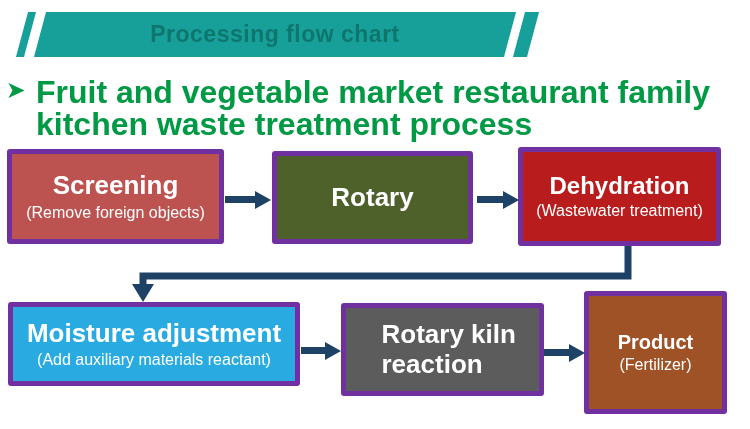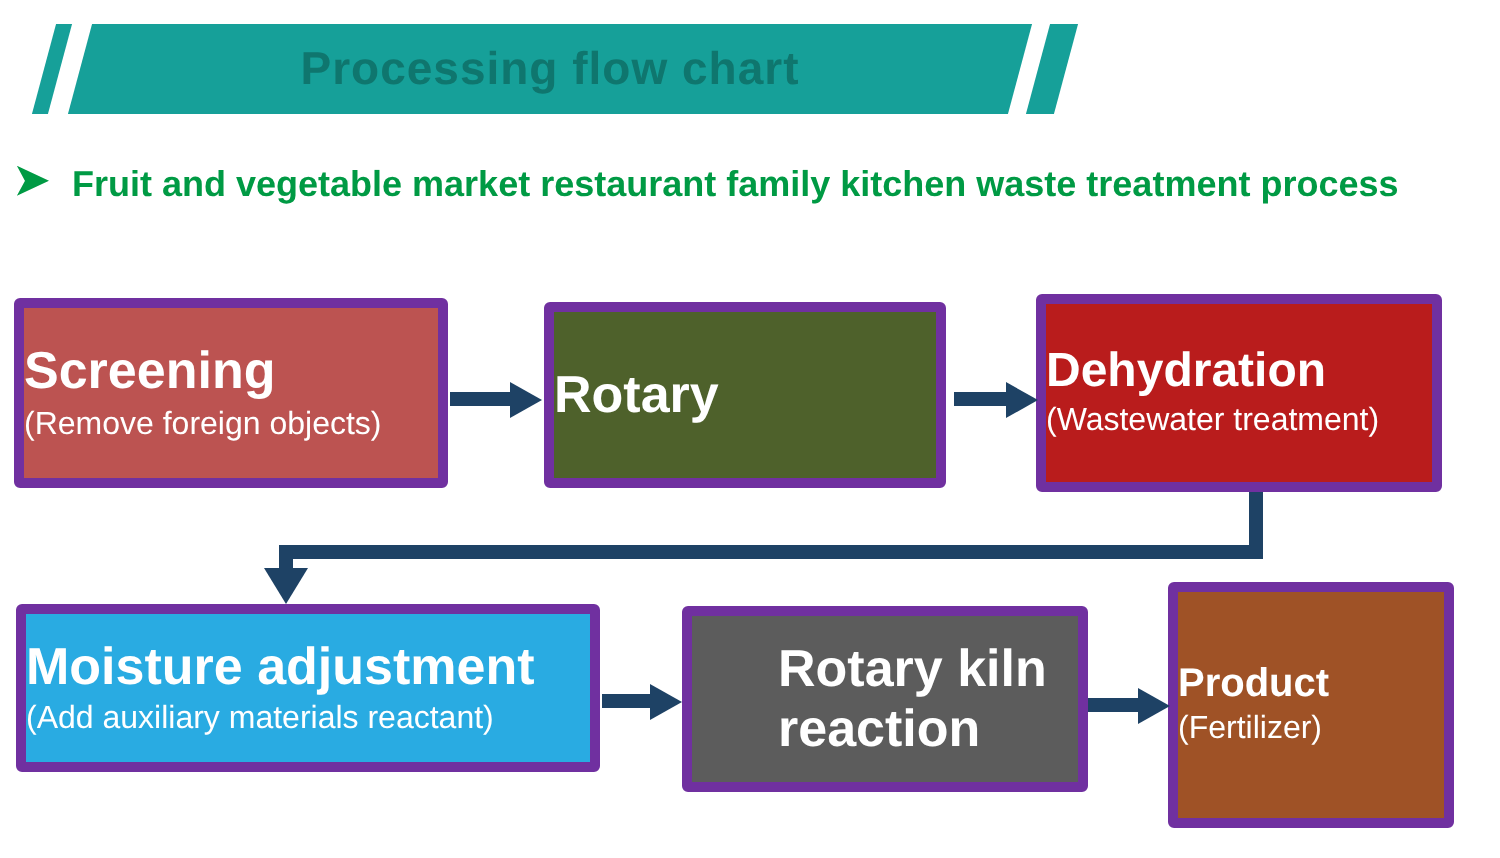--- a/index.html
+++ b/index.html
@@ -15,39 +15,39 @@
   .stripe-right  { left:519px; width:14px; }
   .banner-title {
     position:absolute; left:40px; top:12px; width:470px; height:45px; line-height:45px;
     text-align:center; color:#0f766e; font-weight:bold; font-size:23px; letter-spacing:.5px;
   }
 
   
   .heading-bullet { position:absolute; left:7px; top:78px; color:#009a44; font-size:21px; font-weight:bold; }
   .heading {
     position:absolute; left:36px; top:76px; width:704px;
-    color:#009a44; font-weight:bold; font-size:18px; line-height:32px;
+    color:#009a44; font-weight:bold; font-size:32px; line-height:32px;
   }
 
   
   .fbox {
     position:absolute; border:5px solid #7030a0; border-radius:3px; box-sizing:border-box;
-    color:#ffffff; display:flex; flex-direction:column; align-items:flex-start; justify-content:center;
+    color:#ffffff; display:flex; flex-direction:column; align-items:center; justify-content:center;
     text-align:center;
   }
   .fbox .title    { font-weight:bold; font-size:26px; line-height:1.12; white-space:nowrap; }
   .fbox .subtitle { font-size:16px; margin-top:3px; white-space:nowrap; }
 
   #box-screening   { left:7px;   top:149px; width:217px; height:95px;  background:#bc5351; }
   #box-crush       { left:272px; top:151px; width:201px; height:93px;  background:#4e612b; }
   #box-dehydration { left:518px; top:147px; width:203px; height:99px;  background:#b91c1c; }
   #box-dehydration .title { font-size:24px; }
   #box-moisture    { left:8px;   top:302px; width:292px; height:84px;  background:#29abe2; }
   #box-rotary      { left:341px; top:303px; width:203px; height:93px;  background:#5c5c5c;
-                     align-items:flex-end; text-align:left; padding-left:28px; }
+                     align-items:center; text-align:left; padding-left:28px; }
   #box-rotary .title { white-space:normal; width:150px; }
   #box-product     { left:584px; top:291px; width:143px; height:123px; background:#9f5226; }
   #box-product .title { font-size:20px; }
 
   
   .harrow { position:absolute; height:7px; background:#1e4265; }
   .harrow::after {
     content:""; position:absolute; left:100%; top:50%; transform:translateY(-50%);
     width:0; height:0; border-left:16px solid #1e4265;
     border-top:9px solid transparent; border-bottom:9px solid transparent;

